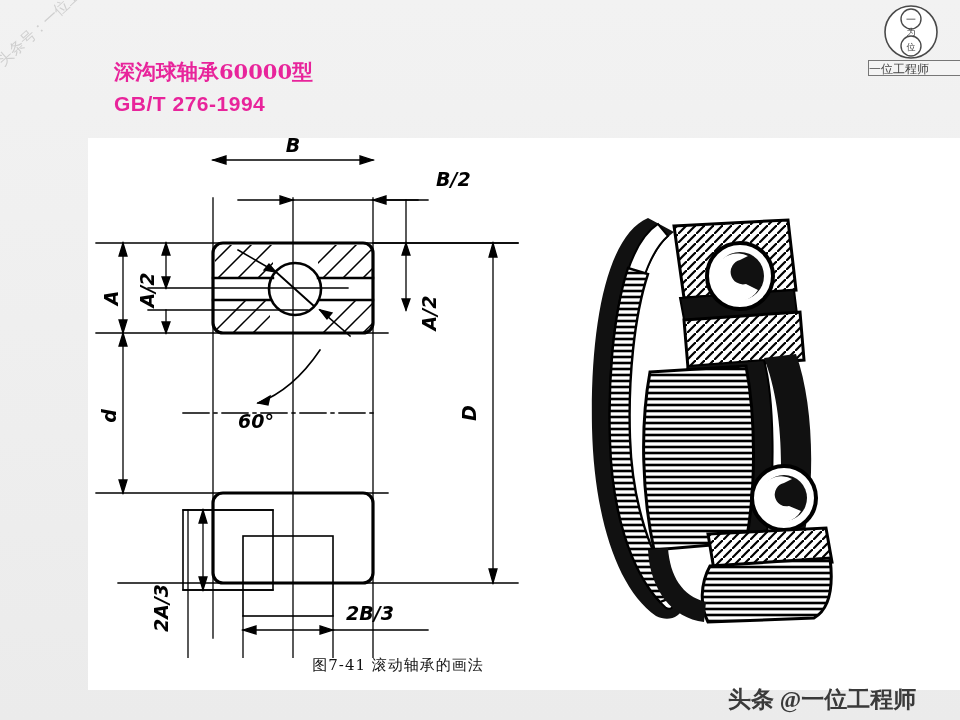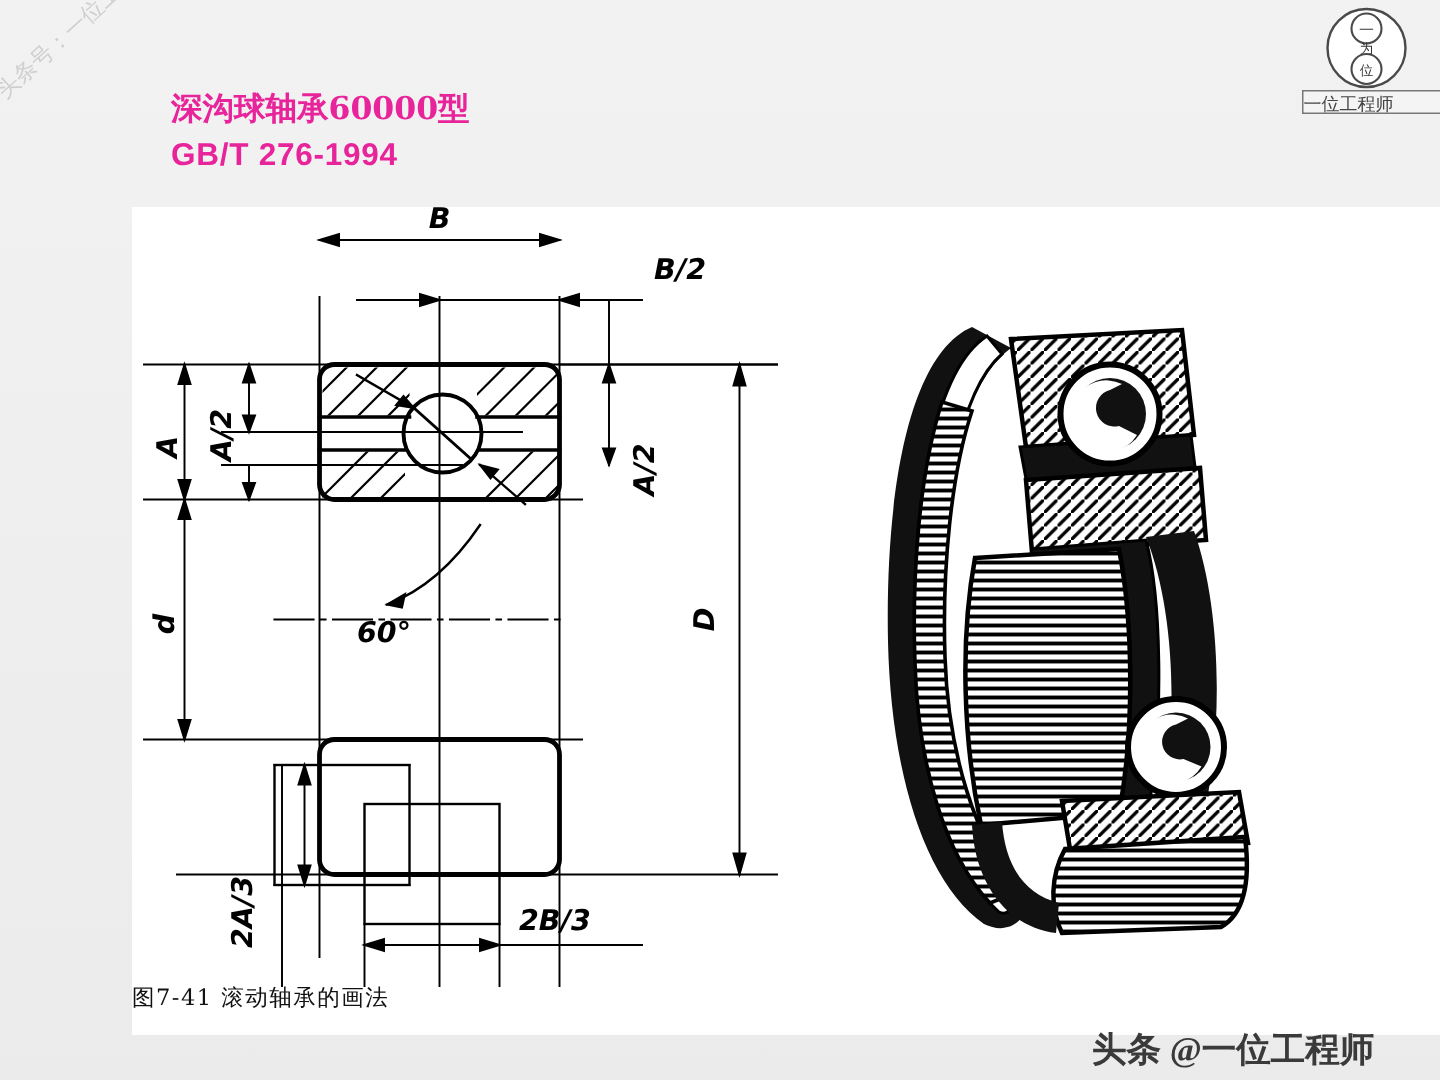--- a/index.html
+++ b/index.html
@@ -98,20 +98,21 @@
     height: 552px;
     background: #ffffff;
   }
 
   
   .caption {
     position: absolute;
     left: 0;
     top: 518px;
     width: 620px;
+    text-align: center;
     font-family: "DejaVu Serif", "Liberation Serif", serif;
     font-size: 15px;
     color: #111111;
     letter-spacing: 1px;
   }
 
   
   .wm-bottom {
     position: absolute;
     left: 728px;

